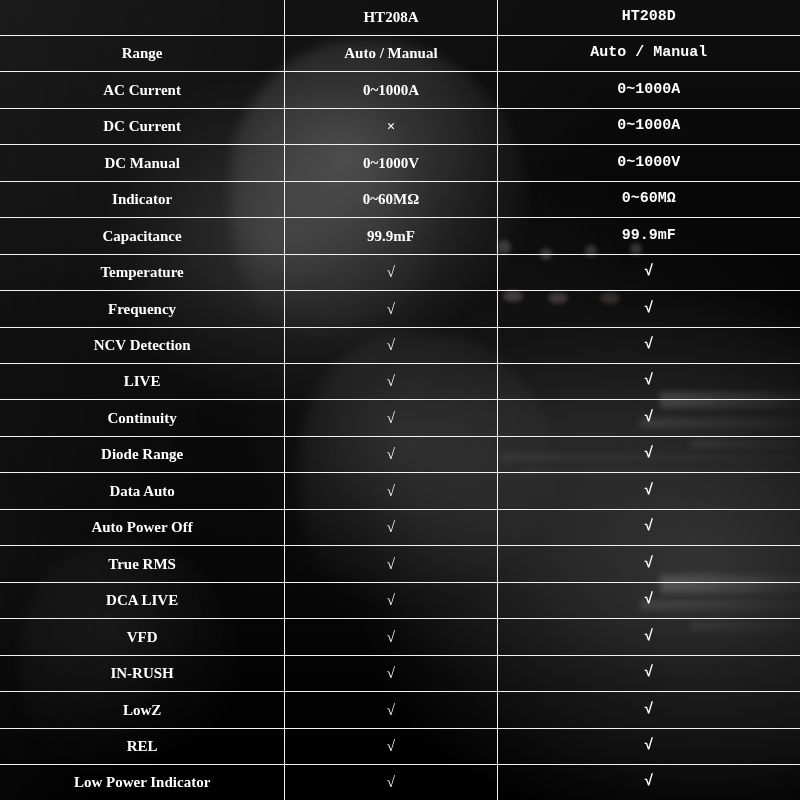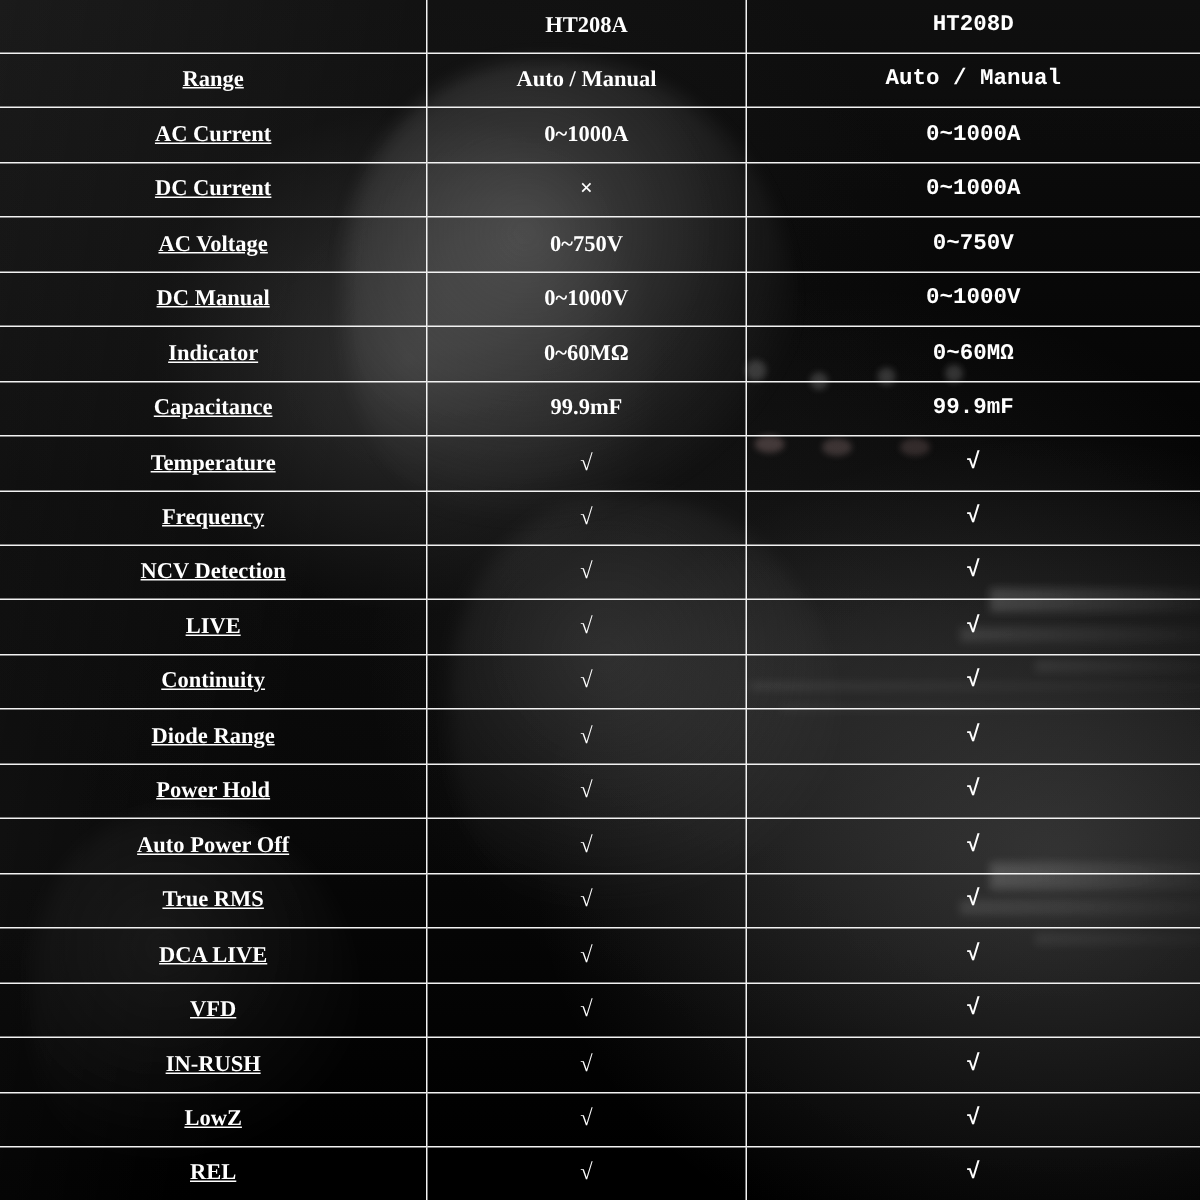--- a/index.html
+++ b/index.html
@@ -85,21 +85,21 @@
     line-height: 1.1;
     color: #ffffff;
     padding: 0 2px;
     background: transparent;
   }
   table.spec col.c0 { width: 284px; }
   table.spec col.c1 { width: 212px; }
   table.spec col.c2 { width: 302px; }
 
   
-  table.spec tr > td:first-child { border-left: none; text-decoration: underline; }
+  table.spec tr > td:first-child { border-left: none; }
   table.spec tr > td:last-child { border-right: none; font-family: Liberation Mono, monospace; }
   table.spec tr:first-child > td { border-top: none; }
   table.spec tr:last-child > td { border-bottom: none; }
 
   td.label { font-size: 15.5px; }
   td.head { font-size: 15px; }
   td.val { font-size: 14.5px; }
   .check { font-size: 15px; font-weight: normal; }
   .cross { font-size: 15px; font-weight: normal; }
 </style>
@@ -149,25 +149,20 @@
           <td class="label">AC Current</td>
           <td class="val">0~1000A</td>
           <td class="val">0~1000A</td>
         </tr>
         <tr>
           <td class="label">DC Current</td>
           <td class="val cross">×</td>
           <td class="val">0~1000A</td>
         </tr>
         <tr>
-          <td class="label">AC Voltage</td>
-          <td class="val">0~750V</td>
-          <td class="val">0~750V</td>
-        </tr>
-        <tr>
           <td class="label">DC Manual</td>
           <td class="val">0~1000V</td>
           <td class="val">0~1000V</td>
         </tr>
         <tr>
           <td class="label">Indicator</td>
           <td class="val">0~60MΩ</td>
           <td class="val">0~60MΩ</td>
         </tr>
         <tr>
@@ -199,21 +194,21 @@
           <td class="label">Continuity</td>
           <td class="val check">√</td>
           <td class="val check">√</td>
         </tr>
         <tr>
           <td class="label">Diode Range</td>
           <td class="val check">√</td>
           <td class="val check">√</td>
         </tr>
         <tr>
-          <td class="label">Power Hold</td>
+          <td class="label">Data Auto</td>
           <td class="val check">√</td>
           <td class="val check">√</td>
         </tr>
         <tr>
           <td class="label">Auto Power Off</td>
           <td class="val check">√</td>
           <td class="val check">√</td>
         </tr>
         <tr>
           <td class="label">True RMS</td>
@@ -235,18 +230,23 @@
           <td class="val check">√</td>
           <td class="val check">√</td>
         </tr>
         <tr>
           <td class="label">LowZ</td>
           <td class="val check">√</td>
           <td class="val check">√</td>
         </tr>
         <tr>
           <td class="label">REL</td>
+          <td class="val check">√</td>
+          <td class="val check">√</td>
+        </tr>
+        <tr>
+          <td class="label">Low Power Indicator</td>
           <td class="val check">√</td>
           <td class="val check">√</td>
         </tr>
       </tbody>
   </table>
 </div>
 
 </body></html>

